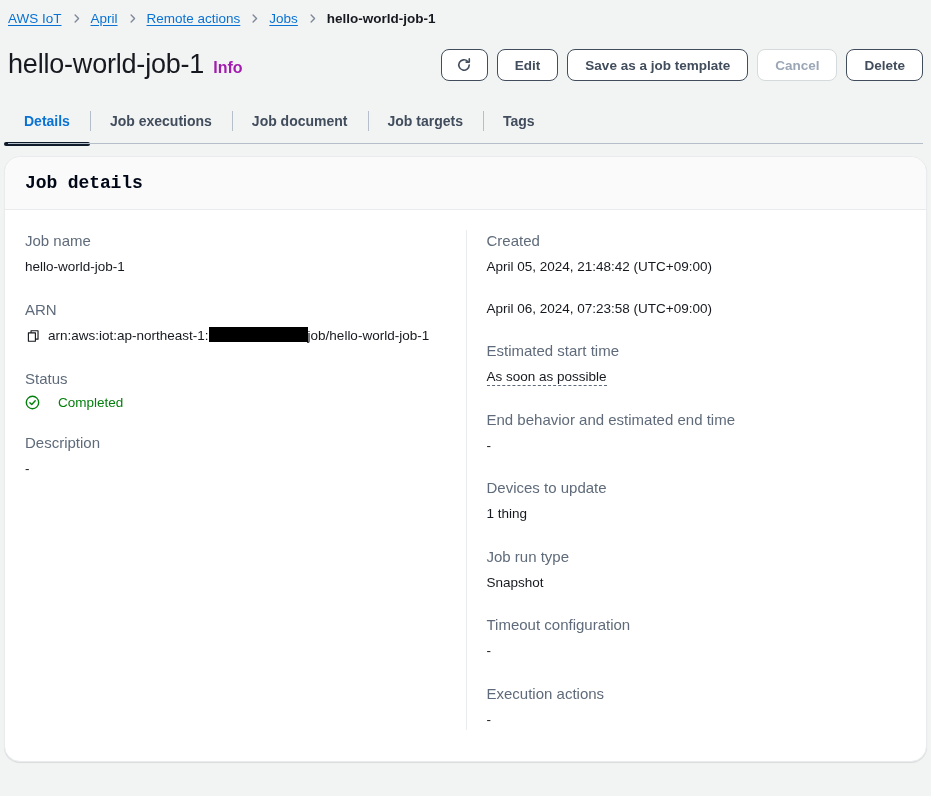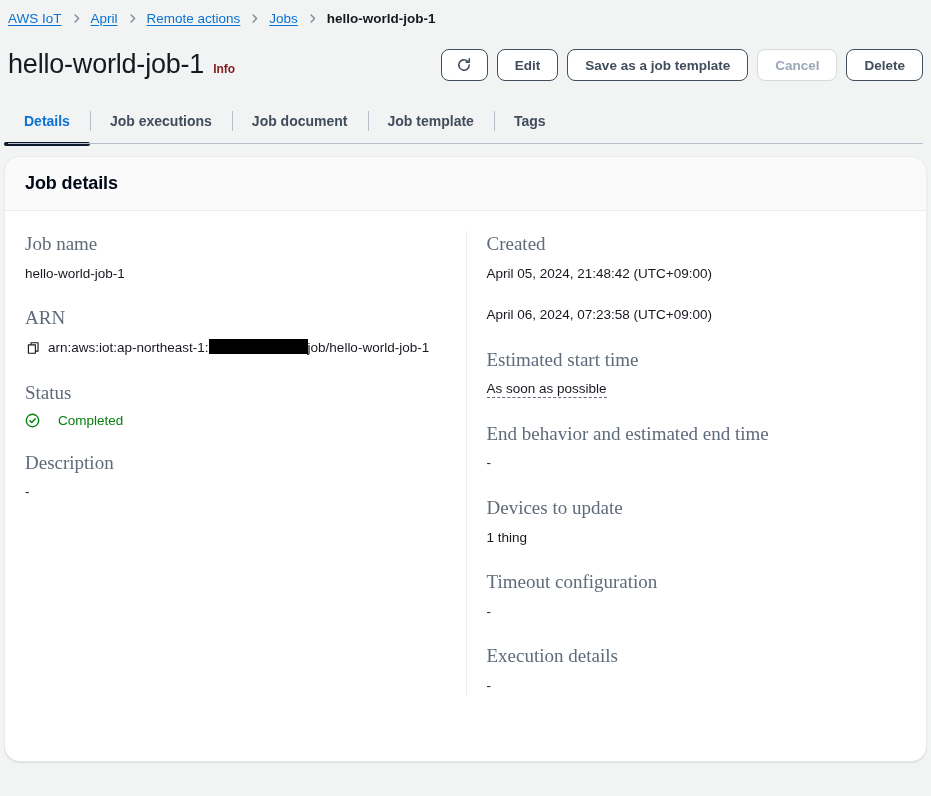--- a/index.html
+++ b/index.html
@@ -62,23 +62,23 @@
   }
   .page-title {
     font-size: 27px;
     font-weight: normal;
     letter-spacing: -0.2px;
     color: #16191f;
     margin: 0;
     line-height: 1.15;
   }
   .info-link {
-    font-size: 12px;
+    font-size: 16px;
     font-weight: bold;
-    color: #7f1d1d;
+    color: #a21caf;
     text-decoration: none;
     cursor: pointer;
     text-align: right;
   }
 
   .actions {
     display: flex;
     align-items: center;
     gap: 9px;
   }
@@ -172,20 +172,21 @@
     border-radius: 16px;
     box-shadow: 0 1px 1px rgba(0, 7, 22, 0.10);
     overflow: hidden;
     height: 606px;
   }
   .card-header {
     background: #fafafa;
     border-bottom: 1px solid #e9ebed;
     padding: 16px 20px;
     border-radius: 16px 16px 0 0;
+    font-family: Liberation Mono, monospace;
   }
   .card-title {
     font-size: 18px;
     font-weight: bold;
     color: #000716;
     margin: 0;
     letter-spacing: -0.1px;
   }
   .card-body {
     display: flex;
@@ -197,25 +198,24 @@
   }
   .col-left { padding-right: 22px; }
   .col-right {
     padding-left: 20px;
     border-left: 1px solid #e9ebed;
   }
 
   .field { margin-bottom: 22px; }
   .field:last-child { margin-bottom: 0; }
   .field-label {
-    font-size: 19px;
+    font-size: 15px;
     color: #5f6b7a;
     margin-bottom: 6px;
     line-height: 1.4;
-    font-family: Liberation Serif, serif;
   }
   .field-value {
     font-size: 13.5px;
     color: #16191f;
     line-height: 1.45;
     word-break: break-word;
   }
 
   
   .arn-value {
@@ -307,21 +307,21 @@
     <button class="btn disabled" disabled="">Cancel</button>
     <button class="btn">Delete</button>
   </div>
 </div>
 
 <div class="tabs-bar">
   <div class="tabs">
     <div class="tab active">Details</div>
     <div class="tab">Job executions</div>
     <div class="tab">Job document</div>
-    <div class="tab">Job template</div>
+    <div class="tab">Job targets</div>
     <div class="tab">Tags</div>
   </div>
   <div class="tabs-underline"></div>
 </div>
 
 <section class="card">
   <div class="card-header">
     <h2 class="card-title">Job details</h2>
   </div>
 
@@ -387,26 +387,30 @@
       <div class="field">
         <div class="field-label">End behavior and estimated end time</div>
         <div class="field-value">-</div>
       </div>
 
       <div class="field">
         <div class="field-label">Devices to update</div>
         <div class="field-value">1 thing</div>
       </div>
 
+      <div class="field">
+        <div class="field-label">Job run type</div>
+        <div class="field-value">Snapshot</div>
+      </div>
 
       <div class="field">
         <div class="field-label">Timeout configuration</div>
         <div class="field-value">-</div>
       </div>
 
       <div class="field">
-        <div class="field-label">Execution details</div>
+        <div class="field-label">Execution actions</div>
         <div class="field-value">-</div>
       </div>
 
     </div>
   </div>
 </section>
 
 </body></html>

